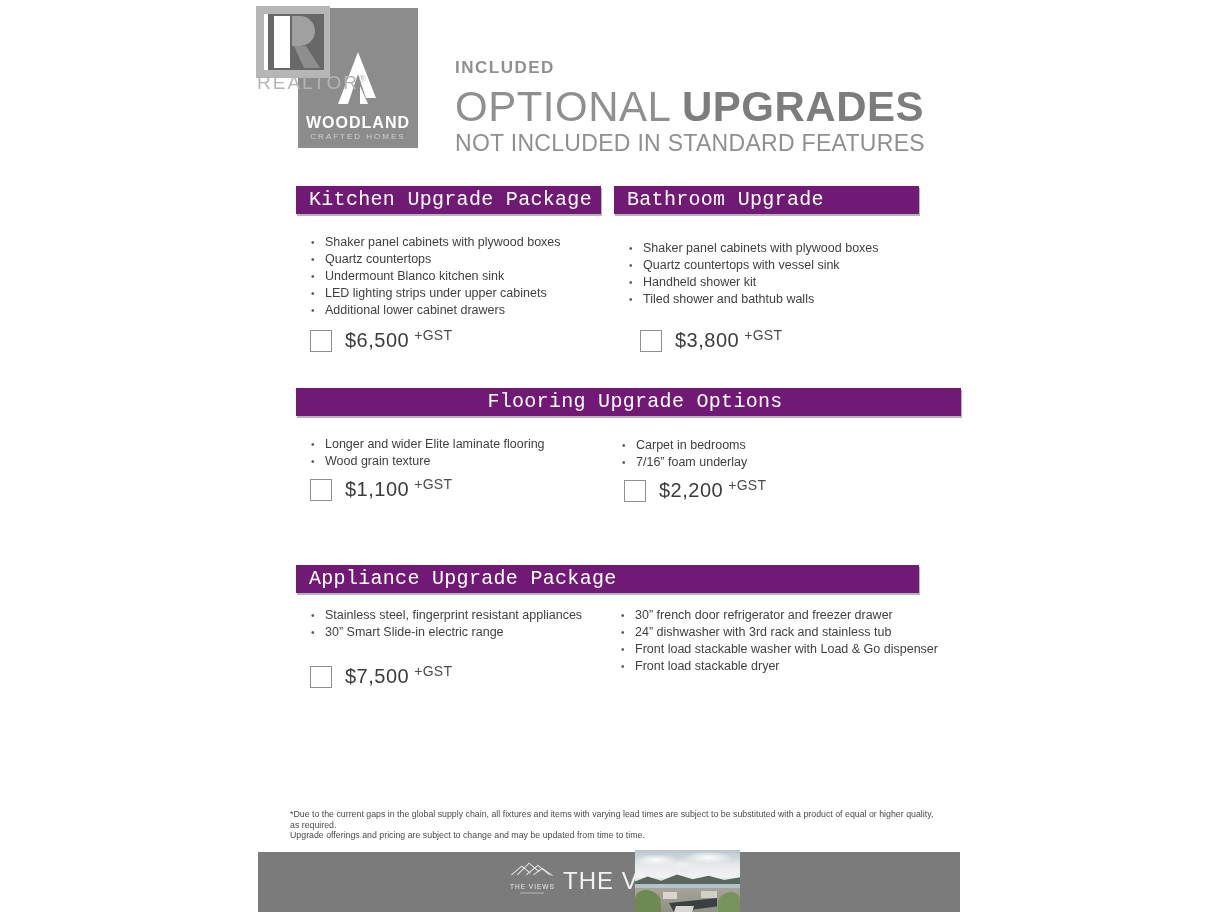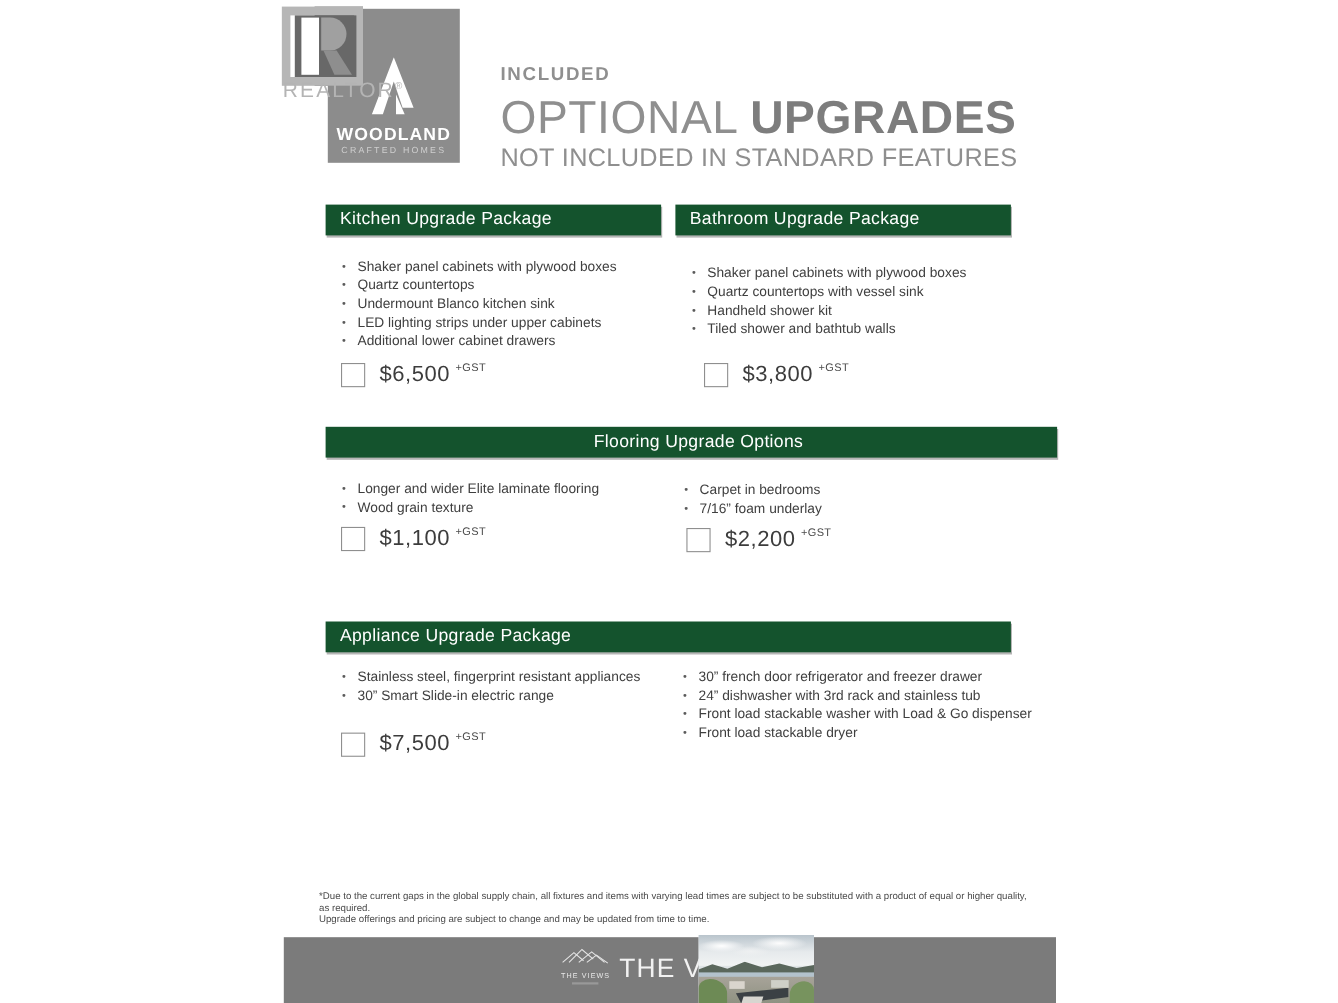--- a/index.html
+++ b/index.html
@@ -18,33 +18,33 @@
   .realtor-text sup { font-size:9px; }
 
   
   .header { position:absolute; left:455px; top:58px; z-index:1; }
   .project-name { color:#8f8f8f; font-size:17px; font-weight:bold; letter-spacing:1.5px; }
   .doc-title { margin-top:8px; font-size:42px; color:#8f8f8f; letter-spacing:0.5px; line-height:1.0; white-space:nowrap; }
   .doc-title .bold { font-weight:bold; color:#7d7d7d; }
   .doc-subtitle { font-size:23px; color:#8f8f8f; margin-top:2px; letter-spacing:0.3px; white-space:nowrap; }
 
   
-  .section-bar { position:absolute; height:28px; background:#14532d; color:#ffffff; font-size:16px; letter-spacing:0.3px;
-                 line-height:28px; padding-left:13px; box-shadow:1px 2px 0 rgba(90,90,90,.45); }
+  .section-bar { position:absolute; height:28px; background:#701a75; color:#ffffff; font-size:20px; letter-spacing:0.3px;
+                 line-height:28px; padding-left:13px; box-shadow:1px 2px 0 rgba(90,90,90,.45);font-family:Liberation Mono, monospace; }
 
   
   ul.bullets { list-style:none; position:absolute; }
   ul.bullets li { position:relative; padding-left:15px; font-size:12.5px; color:#3f3f3f; line-height:17px; white-space:nowrap; }
   ul.bullets li::before { content:"•"; position:absolute; left:1px; top:0; font-size:10px; color:#5a5a5a; }
 
   
   .price-row { position:absolute; display:flex; align-items:center; }
   .checkbox { width:22px; height:22px; border:1.5px solid #8f8f8f; background:#ffffff; margin-right:13px; }
   .price { font-size:20px; color:#3c3c3c; letter-spacing:0.5px; }
-  .tax { font-size:10px; color:#4c4c4c; margin-left:5px; position:relative; top:-6px; letter-spacing:0.3px; }
+  .tax { font-size:14px; color:#4c4c4c; margin-left:5px; position:relative; top:-6px; letter-spacing:0.3px; }
 
   
   .disclaimer { position:absolute; left:290px; top:809px; width:648px; font-size:8.8px; line-height:10.5px; color:#4a4a4a; }
 
   
   .footer-bar { position:absolute; left:258px; top:852px; width:702px; height:60px; background:#7b7b7b; }
   .views-logo { position:absolute; left:252px; top:8px; width:44px; text-align:center; }
   .views-logo-label { color:#e8e8e8; font-size:6.5px; letter-spacing:1px; margin-top:1px; white-space:nowrap; }
   .views-logo-sub { width:24px; height:2px; background:#aeaeae; opacity:0.6; margin:2px auto 0; }
   .views-title { position:absolute; left:305px; top:15px; color:#f2f2f2; font-size:24px; font-weight:400; letter-spacing:1px; white-space:nowrap; }

